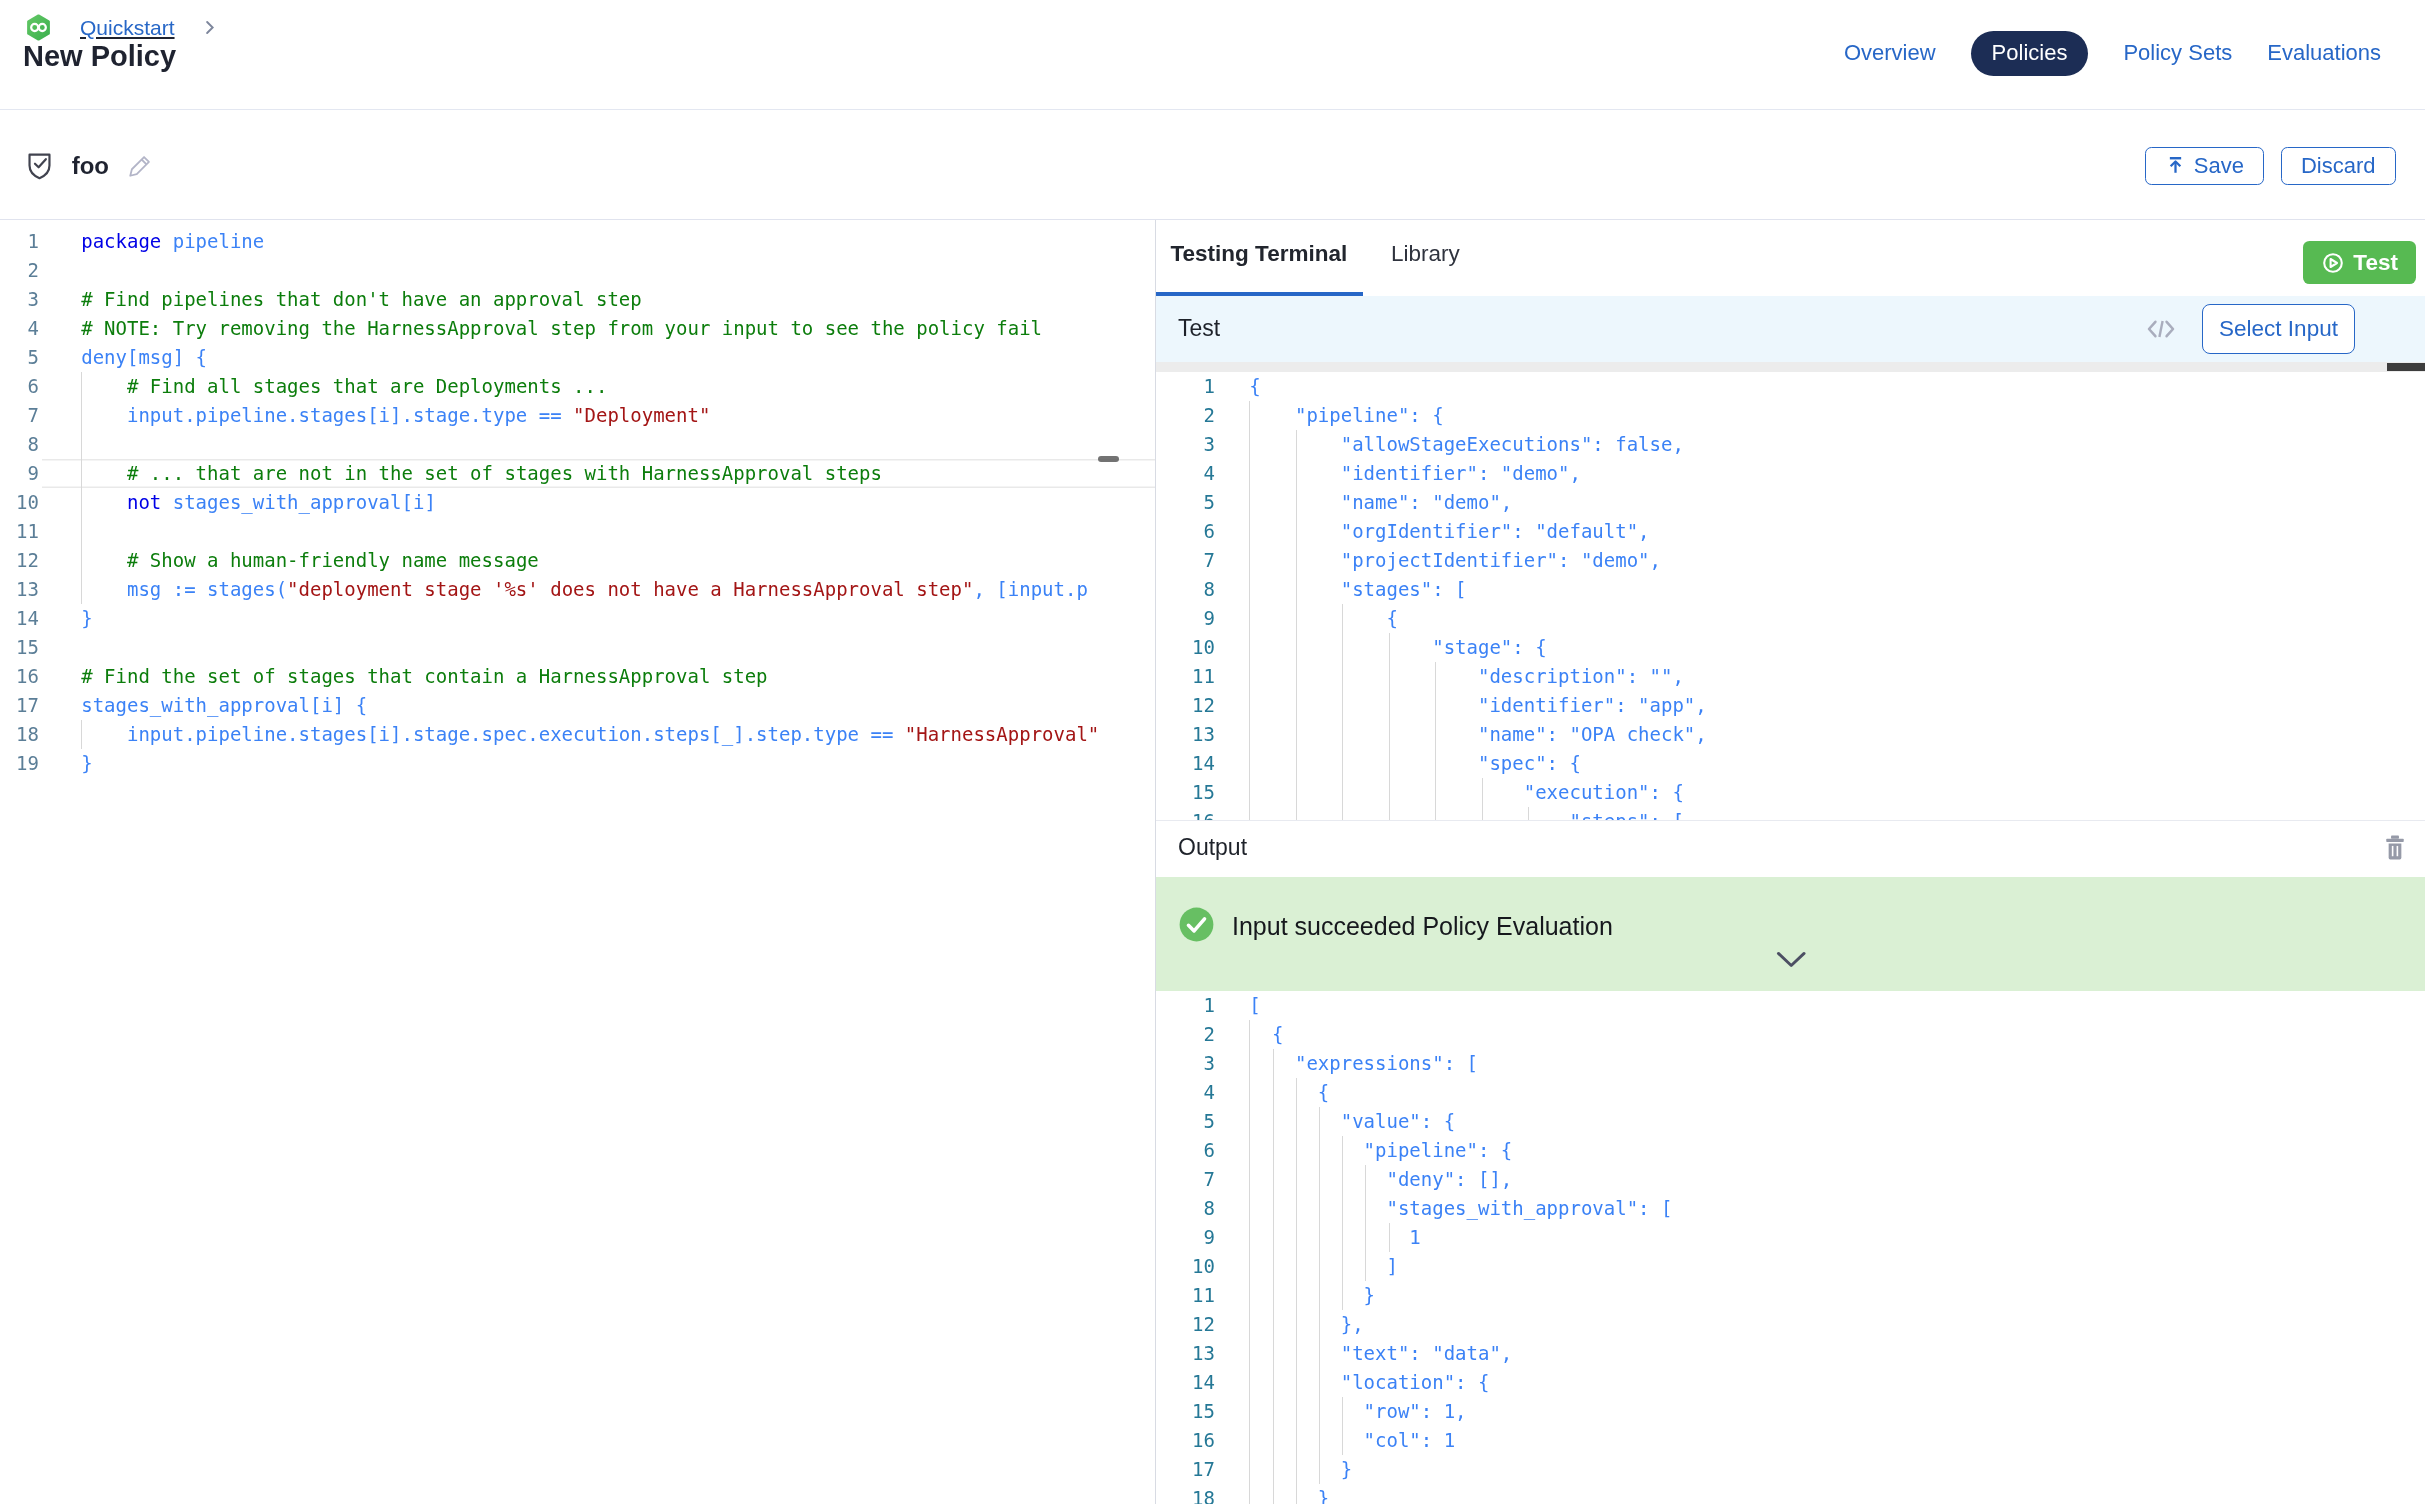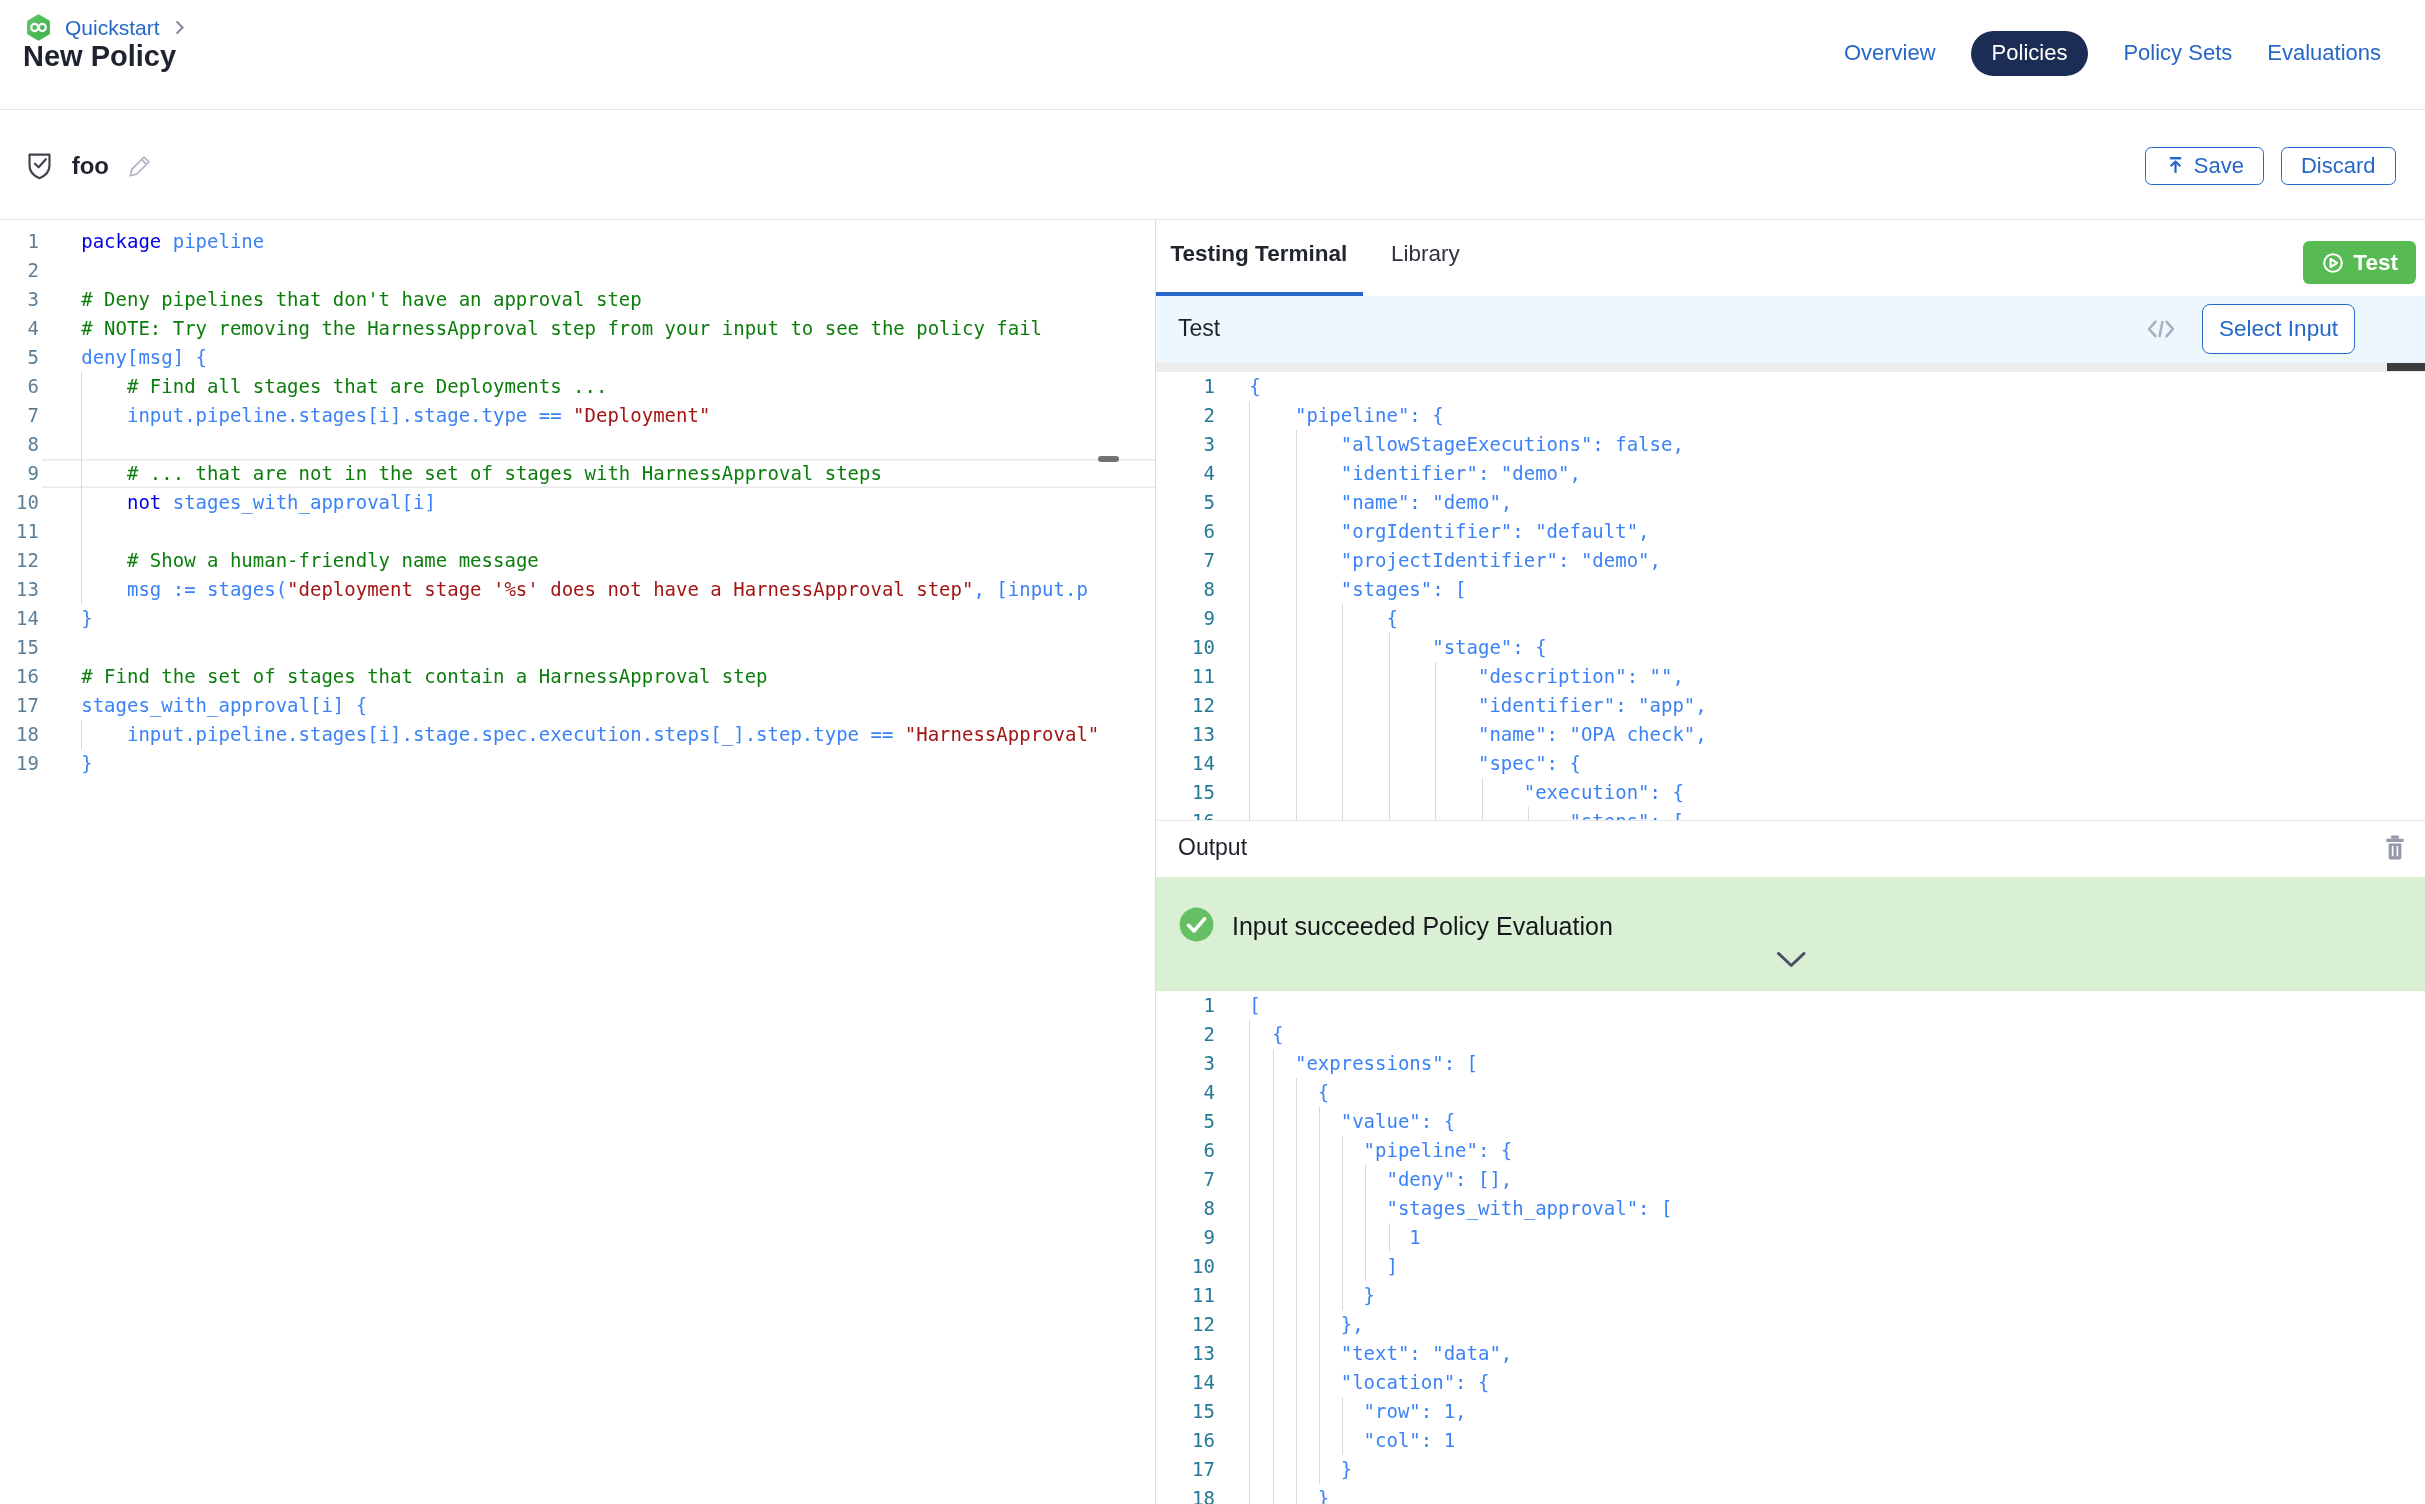--- a/index.html
+++ b/index.html
@@ -1,20 +1,20 @@
 <!DOCTYPE html>
 <html style="font-size:13px"><head>
 <meta charset="utf-8">
 <style>
   *{margin:0;padding:0;box-sizing:border-box;}
   html,body{width:2426px;height:1505px;overflow:hidden;background:#fff;
     font-family:"Liberation Sans",sans-serif;color:#1f2330;}
   .topbar{position:absolute;left:0;top:0;width:2426px;height:110px;background:#fff;
     border-bottom:0.8px solid #e3e7f1;}
-  .crumb-row{position:absolute;left:25px;top:13px;display:flex;align-items:center;gap:13px;}
+  .crumb-row{position:absolute;left:25px;top:13px;display:flex;align-items:center;gap:28px;text-decoration:underline;}
   .crumb-link{font-size:21px;color:#2767c7;text-decoration:none;cursor:pointer;}
   .crumb-sep svg{display:block;}
   .page-title{position:absolute;left:23px;top:40px;font-size:29px;font-weight:700;color:#1f2330;}
   .top-nav{position:absolute;right:45px;top:30.5px;display:flex;align-items:center;gap:35px;}
   .nav-item{font-size:22px;font-weight:500;color:#2767c7;text-decoration:none;cursor:pointer;padding:9.6px 0;}
   .nav-item.active{background:#1c2d55;color:#fff;border-radius:803px;padding:9.6px 21px;}
   .toolbar{position:absolute;left:0;top:111px;width:2426px;height:109px;background:#fff;
     border-bottom:0.8px solid #e0e3ee;}
   .tb-left{position:absolute;left:25px;top:0;height:109px;display:flex;align-items:center;gap:17.7px;}
   .policy-name{font-size:24px;font-weight:700;color:#1f2330;}
@@ -138,21 +138,21 @@
     </button>
   </div>
 </div>
 
 <div class="content">
 
   <div class="editor-policy">
     <div class="lines">
         <div class="crow"><span class="ln">1</span><span class="ct"><span class="tok-kw">package</span><span class="tok-pl"> pipeline</span></span></div>
         <div class="crow"><span class="ln">2</span><span class="ct"><span class="tok-pl"></span></span></div>
-        <div class="crow"><span class="ln">3</span><span class="ct"><span class="tok-cm"># Deny pipelines that don't have an approval step</span></span></div>
+        <div class="crow"><span class="ln">3</span><span class="ct"><span class="tok-cm"># Find pipelines that don't have an approval step</span></span></div>
         <div class="crow"><span class="ln">4</span><span class="ct"><span class="tok-cm"># NOTE: Try removing the HarnessApproval step from your input to see the policy fail</span></span></div>
         <div class="crow"><span class="ln">5</span><span class="ct"><span class="tok-pl">deny[msg] {</span></span></div>
         <div class="crow"><span class="ln">6</span><span class="ct"><i class="guide" style="left: 39px;"></i><span class="tok-pl">    </span><span class="tok-cm"># Find all stages that are Deployments ...</span></span></div>
         <div class="crow"><span class="ln">7</span><span class="ct"><i class="guide" style="left: 39px;"></i><span class="tok-pl">    input.pipeline.stages[i].stage.type == </span><span class="tok-st">"Deployment"</span></span></div>
         <div class="crow"><span class="ln">8</span><span class="ct"><i class="guide" style="left: 39px;"></i><span class="tok-pl"></span></span></div>
         <div class="crow"><span class="ln">9</span><span class="ct current"><i class="guide" style="left: 39px;"></i><span class="tok-pl">    </span><span class="tok-cm"># ... that are not in the set of stages with HarnessApproval steps</span></span></div>
         <div class="crow"><span class="ln">10</span><span class="ct"><i class="guide" style="left: 39px;"></i><span class="tok-pl">    </span><span class="tok-kw">not</span><span class="tok-pl"> stages_with_approval[i]</span></span></div>
         <div class="crow"><span class="ln">11</span><span class="ct"><i class="guide" style="left: 39px;"></i><span class="tok-pl"></span></span></div>
         <div class="crow"><span class="ln">12</span><span class="ct"><i class="guide" style="left: 39px;"></i><span class="tok-pl">    </span><span class="tok-cm"># Show a human-friendly name message</span></span></div>
         <div class="crow"><span class="ln">13</span><span class="ct"><i class="guide" style="left: 39px;"></i><span class="tok-pl">    msg := stages(</span><span class="tok-st">"deployment stage '%s' does not have a HarnessApproval step"</span><span class="tok-pl">, [input.p</span></span></div>

